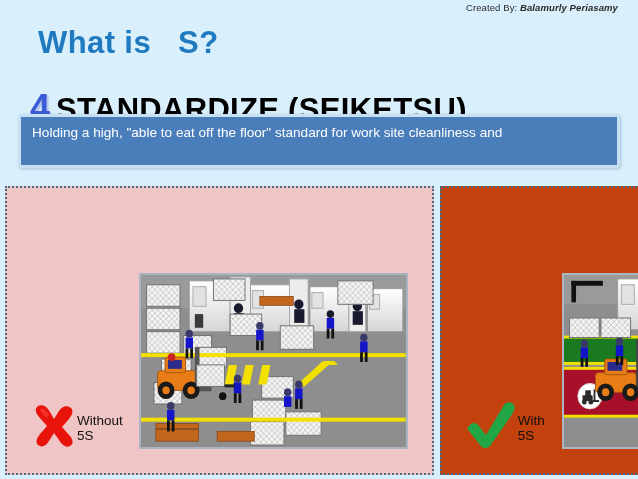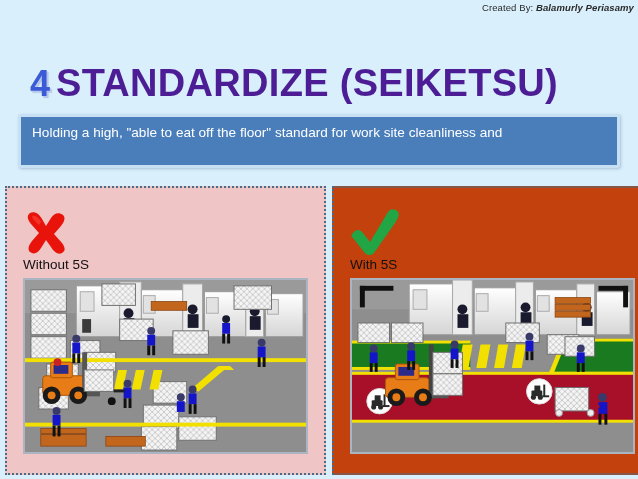--- a/index.html
+++ b/index.html
@@ -11,21 +11,21 @@
   }
   .slide {
     position: relative;
     width: 638px; height: 479px;
     background: #d9effb;
   }
 
   
   .credit {
     position: absolute;
-    top: 2px; right: 4px;
+    top: 2px; right: 20px;
     text-align: right;
     font-size: 9.5px;
     color: #2a2a2a;
     line-height: 1.28;
     letter-spacing: 0.1px;
   }
   .credit .row { white-space: nowrap; }
   .credit .lbl { font-weight: 400; }
   .credit .val { font-weight: bold; font-style: italic; }
 
@@ -48,25 +48,26 @@
   }
   .big-num {
     font-size: 36px;
     font-weight: bold;
     color: #3b5bd6;
     text-shadow: 1px 1px 0 #b9c8ee, 2px 2px 1px rgba(120,140,190,.45);
     line-height: 1;
     margin-right: 6px;
   }
   .title-main {
-    font-size: 38px;
+    font-size: 31px;
     font-weight: bold;
-    color: #4c1d95;
+    color: #000000;
     letter-spacing: 0.3px;
     line-height: 1;
+    margin-top: 30px;
   }
 
   
   .desc-box {
     position: absolute;
     left: 18px; top: 114px;
     width: 602px; height: 54px;
     background: #4a7ebb;
     border: 3px solid #c8e0f4;
     border-radius: 3px;
@@ -83,24 +84,24 @@
     position: absolute;
     left: 5px; top: 186px;
     width: 628px; height: 289px;
     display: flex;
     gap: 6px;
   }
   .panel {
     position: relative;
     flex: 1 1 0;
     border: 2px dotted #4a6b86;
-    padding: 16px;
+    padding: 24px;
     display: flex;
-    flex-direction: column;
-    align-items: flex-start;
+    flex-direction: row;
+    align-items: flex-end;
   }
   .panel-bad  { background: #efc5c5; }
   .panel-good { background: #c2410c; }
 
   .mark {
     height: 48px;
     display: flex; align-items: center; justify-content: center;
     margin-top: 4px;
   }
   .mark svg { display: block; }
@@ -126,20 +127,21 @@
 
 <div class="slide">
 
   <div class="credit">
     <div class="row">
       <span class="lbl">Created By:</span>
       <span class="val">Balamurly Periasamy</span>
     </div>
   </div>
 
+  <div class="title-line1">What is   S?</div>
   <div class="title-line2">
     <span class="big-num">4</span>
     <span class="title-main">STANDARDIZE (SEIKETSU)</span>
   </div>
 
   <div class="desc-box">
     <p>Holding a high, "able to eat off the floor" standard for work site cleanliness and</p>
   </div>
 
   <div class="panels">

